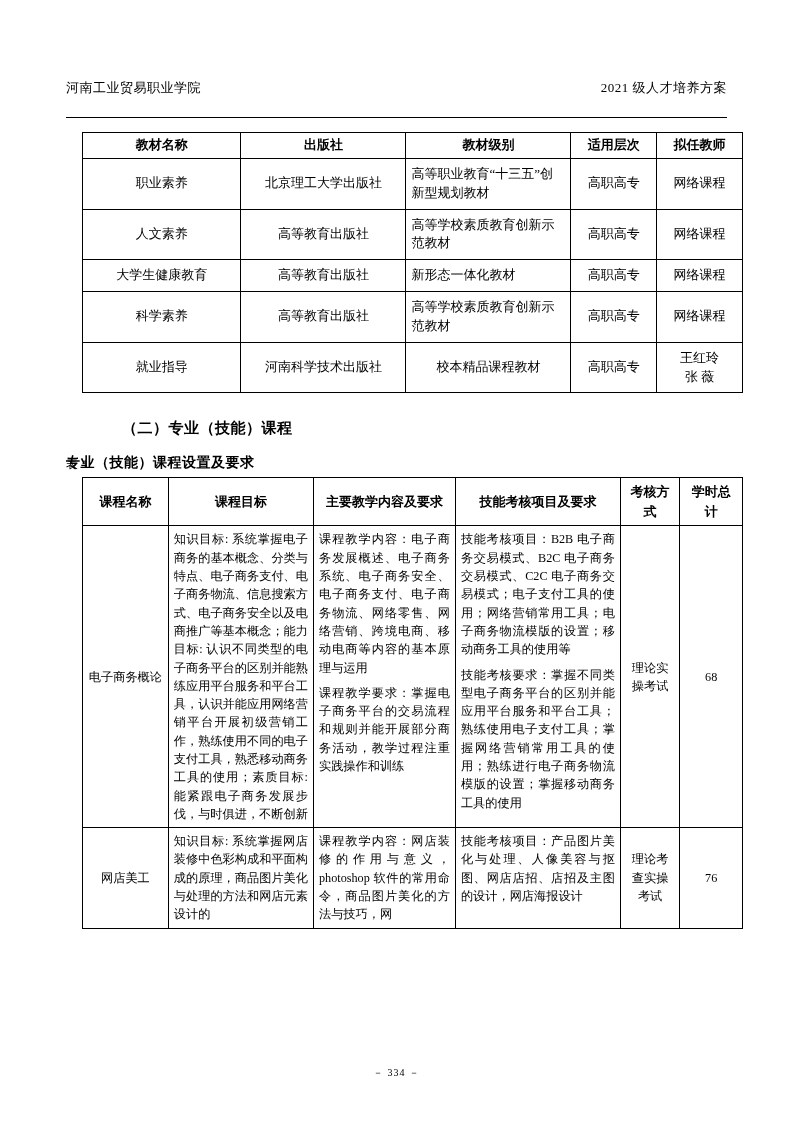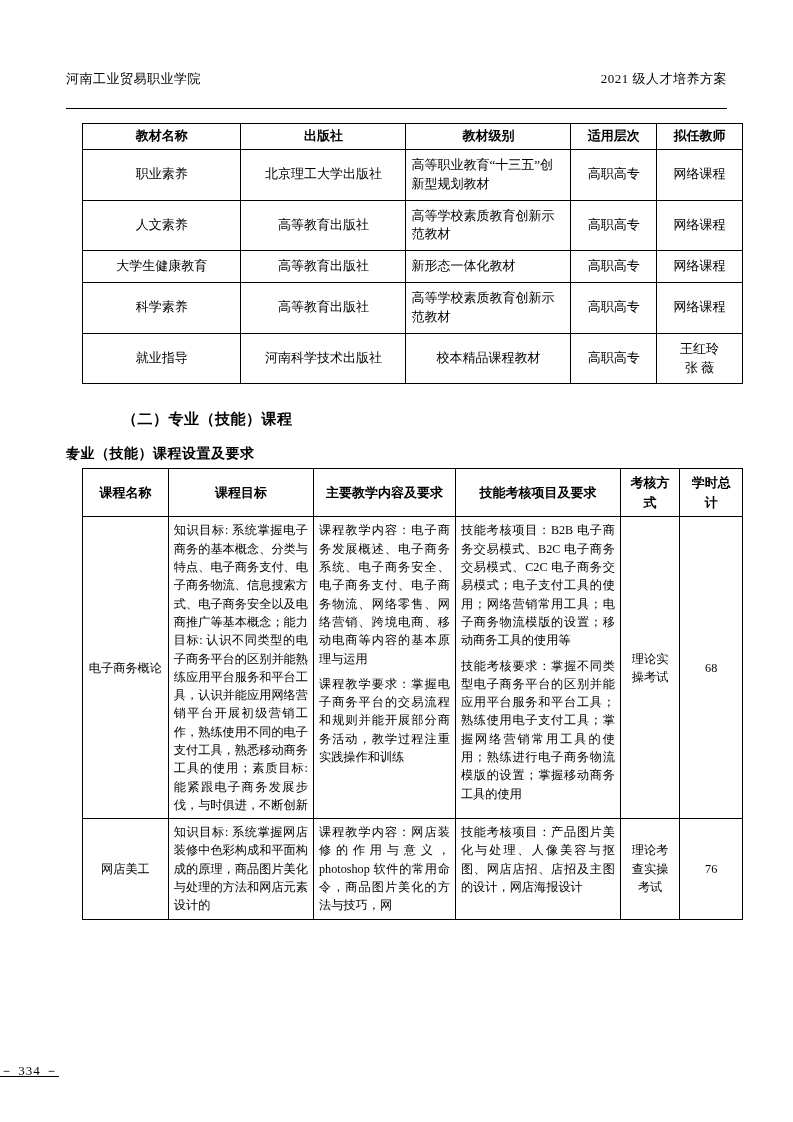--- a/index.html
+++ b/index.html
@@ -25,21 +25,21 @@
   .header {
     display: flex;
     justify-content: space-between;
     align-items: flex-end;
     font-size: 13px;
     padding-bottom: 20px;
     border-bottom: 1.2px solid #000;
     margin-bottom: 14px;
   }
   .header-left { letter-spacing: 0.5px; }
-  .header-right { letter-spacing: 0.5px; }
+  .header-right { letter-spacing: 0.5px; margin-top: 9px; }
 
   
   table {
     border-collapse: collapse;
     width: 100%;
     table-layout: fixed;
     margin-left: 16px;
   }
   table td, table th {
     border: 1px solid #000;
@@ -104,23 +104,23 @@
   .t2 p {
     margin: 0 0 7px 0;
   }
   .t2 p:last-child { margin-bottom: 0; }
 
   .footer {
     position: absolute;
     left: 0;
     right: 0;
     bottom: 42px;
-    font-size: 13px;
+    text-align: center;
+    font-size: 10px;
     letter-spacing: 1px;
-    text-decoration: underline;
   }
   .nowrap-stack { white-space: pre-line; }
 </style>
 </head>
 <body>
 
 <div class="page">
 
   <div class="header">
     <div class="header-left">河南工业贸易职业学院</div>

